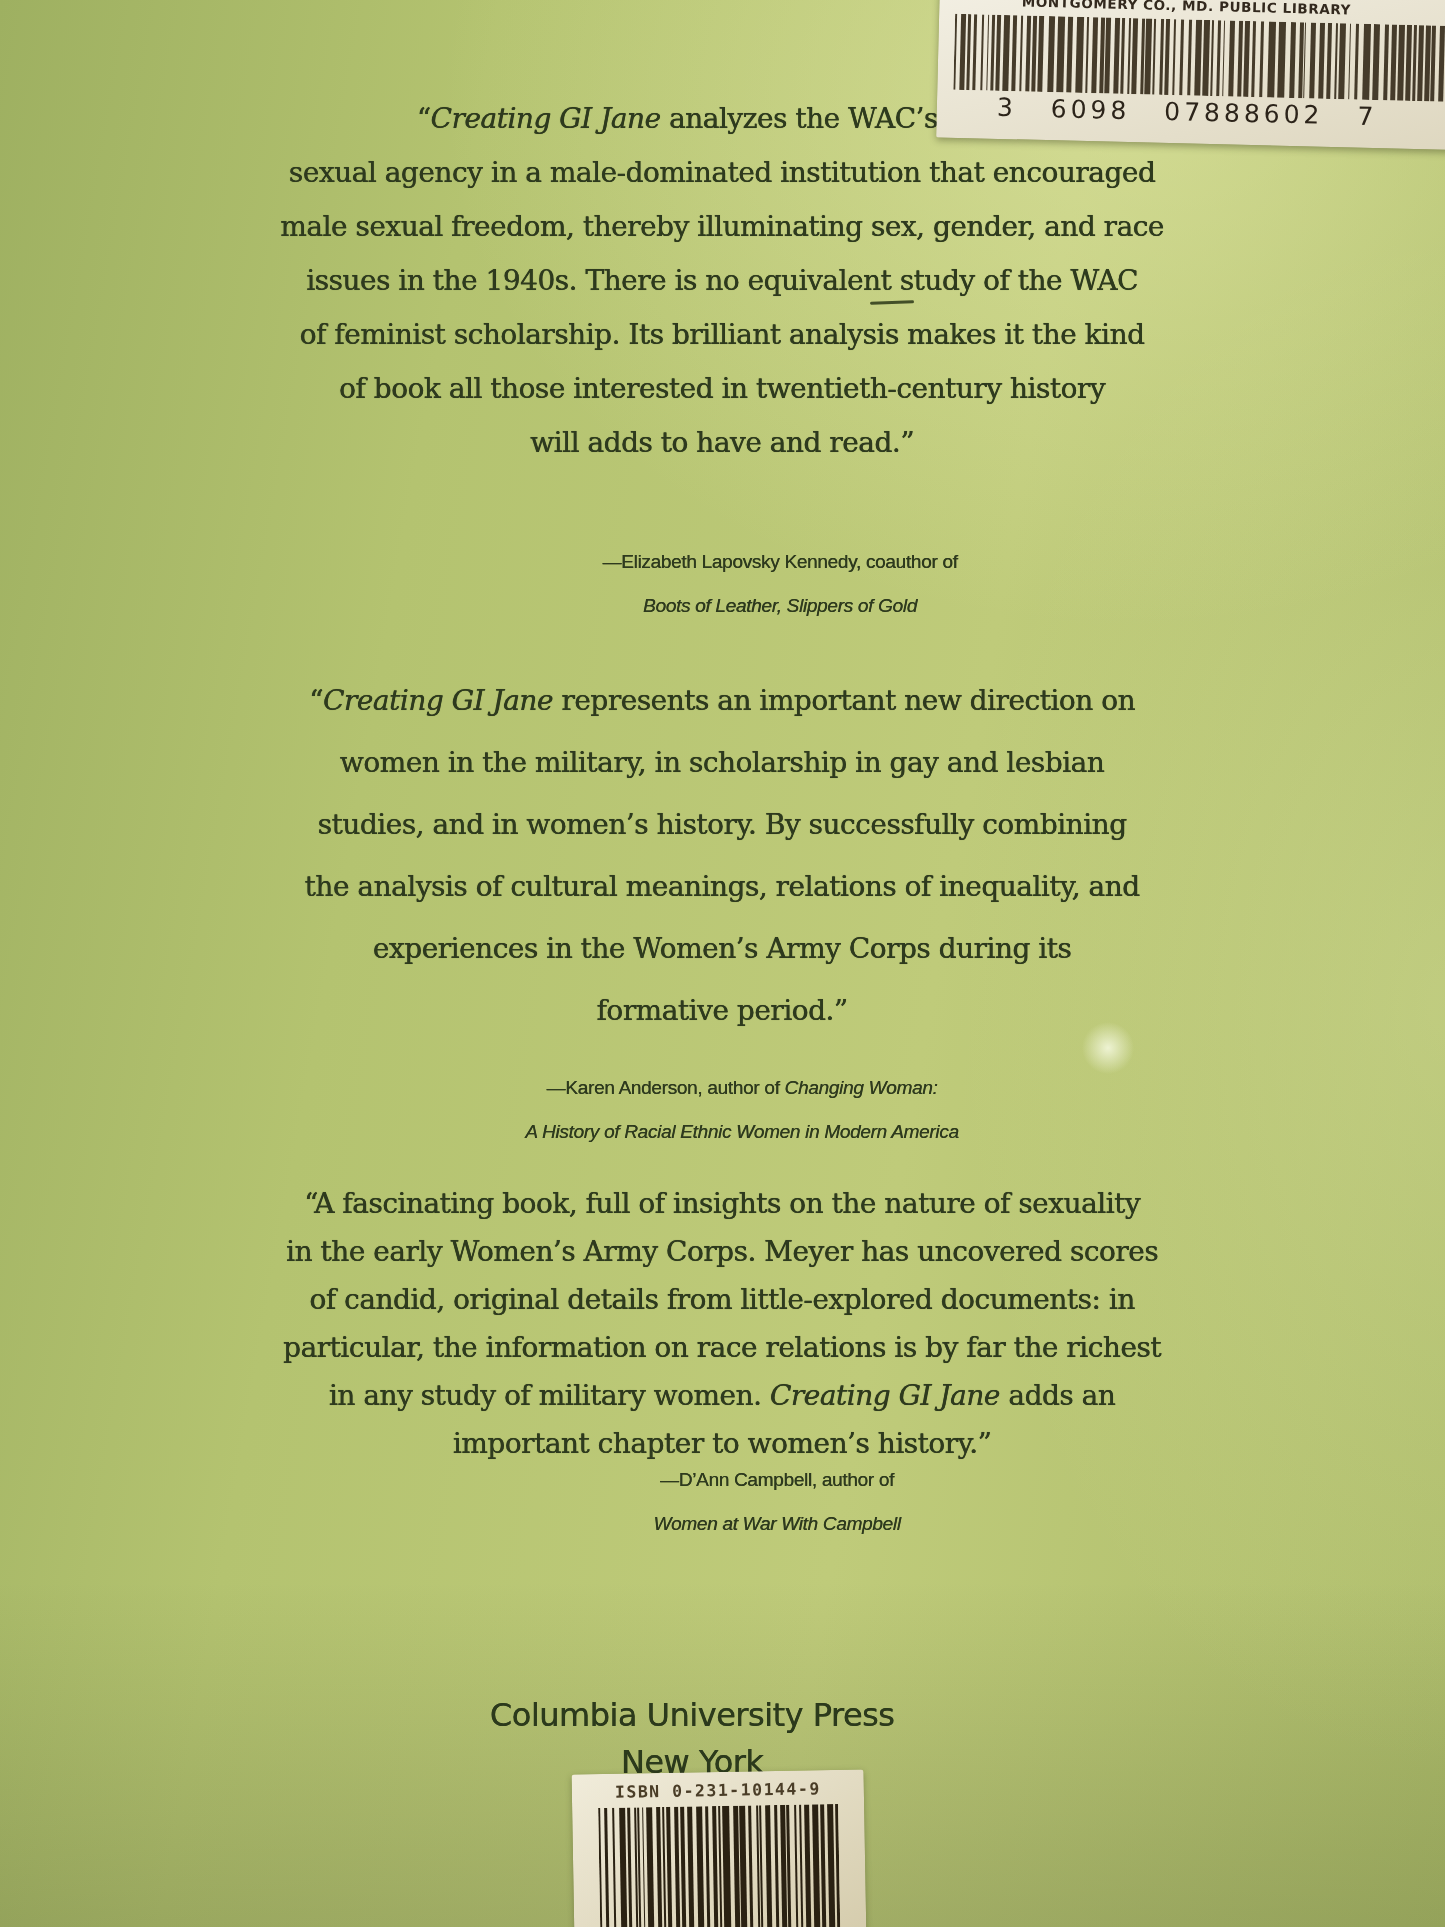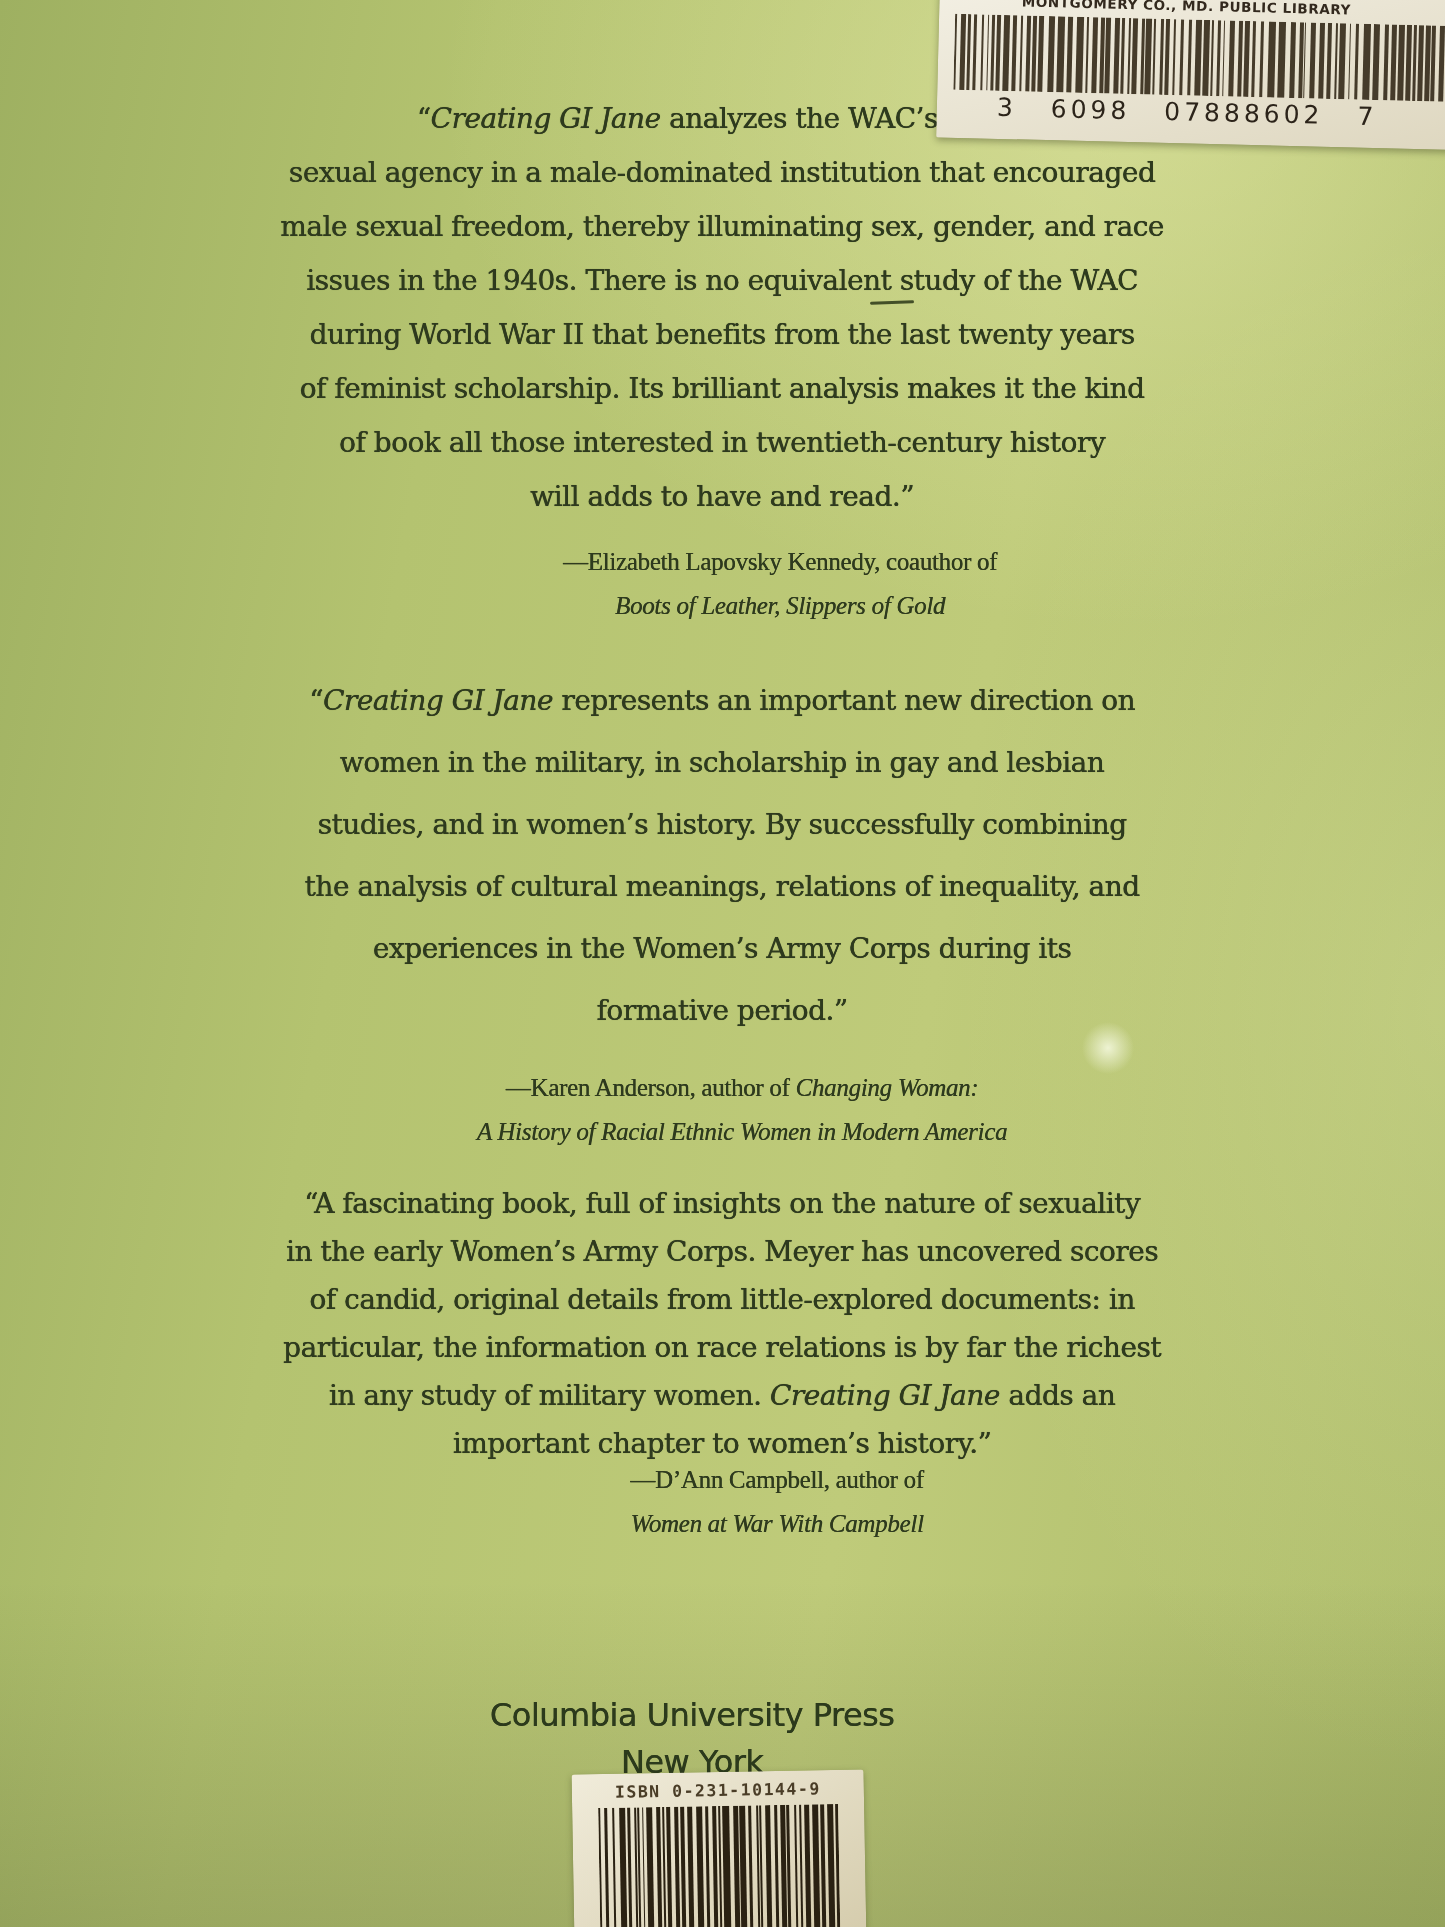--- a/index.html
+++ b/index.html
@@ -24,22 +24,22 @@
   }
   .quote{
     font-size:28px;letter-spacing:-0.5px;
     text-shadow:0.35px 0 0 currentColor, 0 0 1px rgba(46,58,30,0.35);
   }
   .quote .qline{white-space:nowrap;}
   .q1 .qline{line-height:54px;}
   .q2 .qline{line-height:50px;margin-top:12px;}
   .q3 .qline{line-height:48px;}
   .attr{
-    font-family:Liberation Serif, serif;
-    font-size:25px;letter-spacing:-0.3px;
+    font-family:Liberation Sans, sans-serif;
+    font-size:19px;letter-spacing:-0.3px;
     text-shadow:0.3px 0 0 currentColor;
   }
   .attr .qline{line-height:44px;white-space:nowrap;}
   .it{font-style:italic;}
   .publisher{
     font-family:"DejaVu Sans", sans-serif;
     font-size:32px;letter-spacing:-0.5px;
     text-shadow:0.4px 0 0 currentColor;
     color:#2c3a1c;
   }
@@ -97,21 +97,20 @@
 </head>
 <body>
 
 <div class="page">
 
   <div class="tblock quote q1" style="top:92px;">
       <div class="qline"><span>“</span><span class="it">Creating GI Jane</span><span> analyzes the WAC’s policy</span></div>
       <div class="qline"><span>sexual agency in a male-dominated institution that encouraged</span></div>
       <div class="qline"><span>male sexual freedom, thereby illuminating sex, gender, and race</span></div>
       <div class="qline"><span>issues in the 1940s. There is no equivalent study of the WAC</span></div>
-      <div class="qline"><span>during World War II that benefits from the last twenty years</span></div>
       <div class="qline"><span>of feminist scholarship. Its brilliant analysis makes it the kind</span></div>
       <div class="qline"><span>of book all those interested in twentieth-century history</span></div>
       <div class="qline"><span>will adds to have and read.”</span></div>
     </div>
 
   <div class="pen-mark"></div>
 
   <div class="tblock attr" style="top:540px;transform:translateX(58px);">
       <div class="qline"><span>—Elizabeth Lapovsky Kennedy, coauthor of</span></div>
       <div class="qline"><span class="it">Boots of Leather, Slippers of Gold</span></div>

